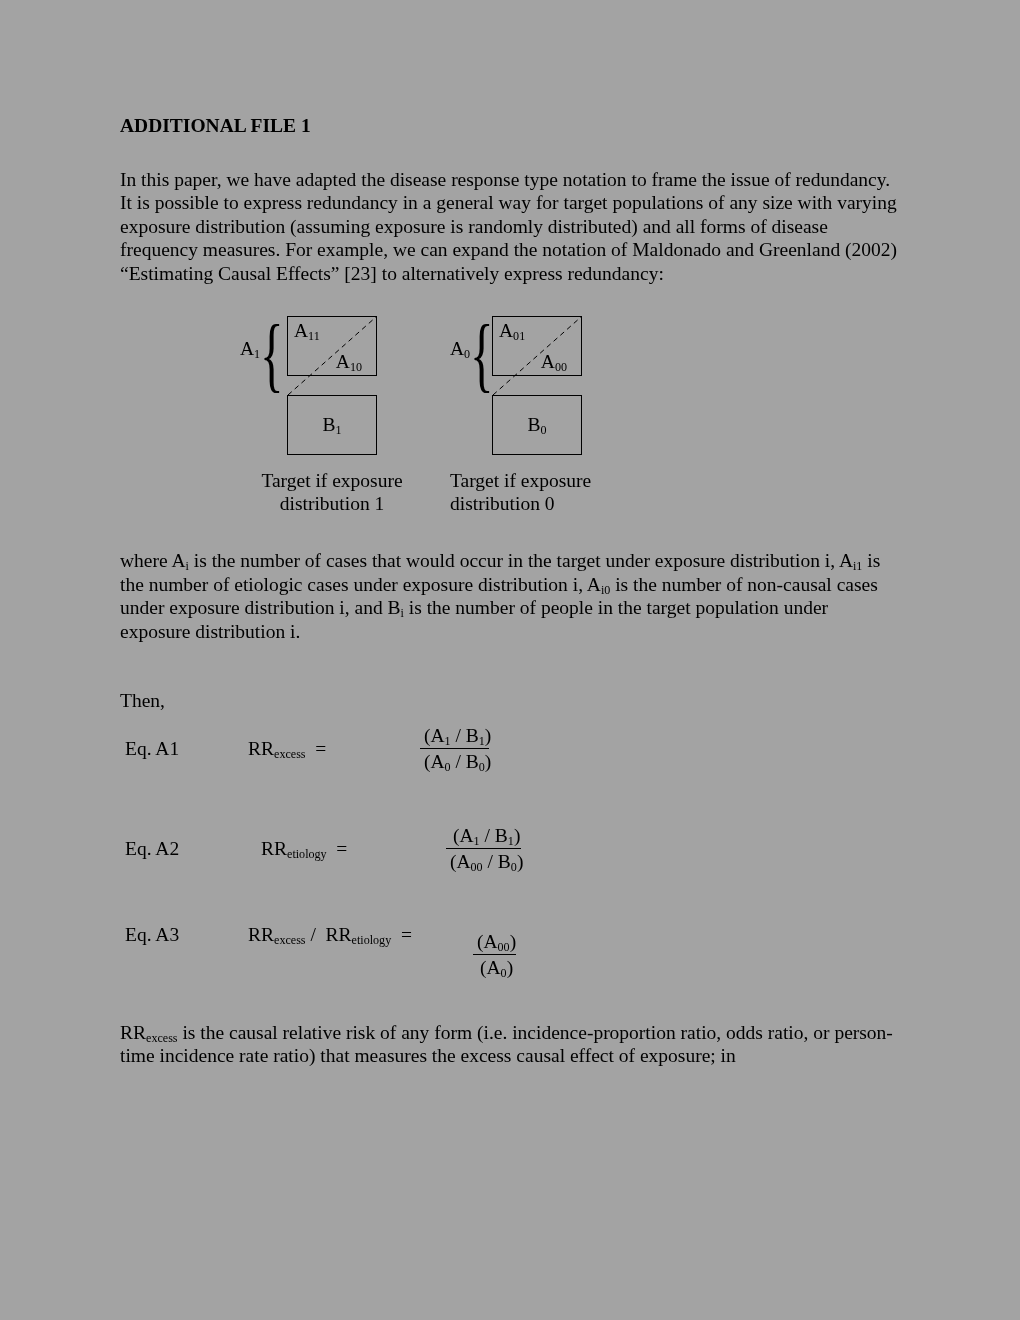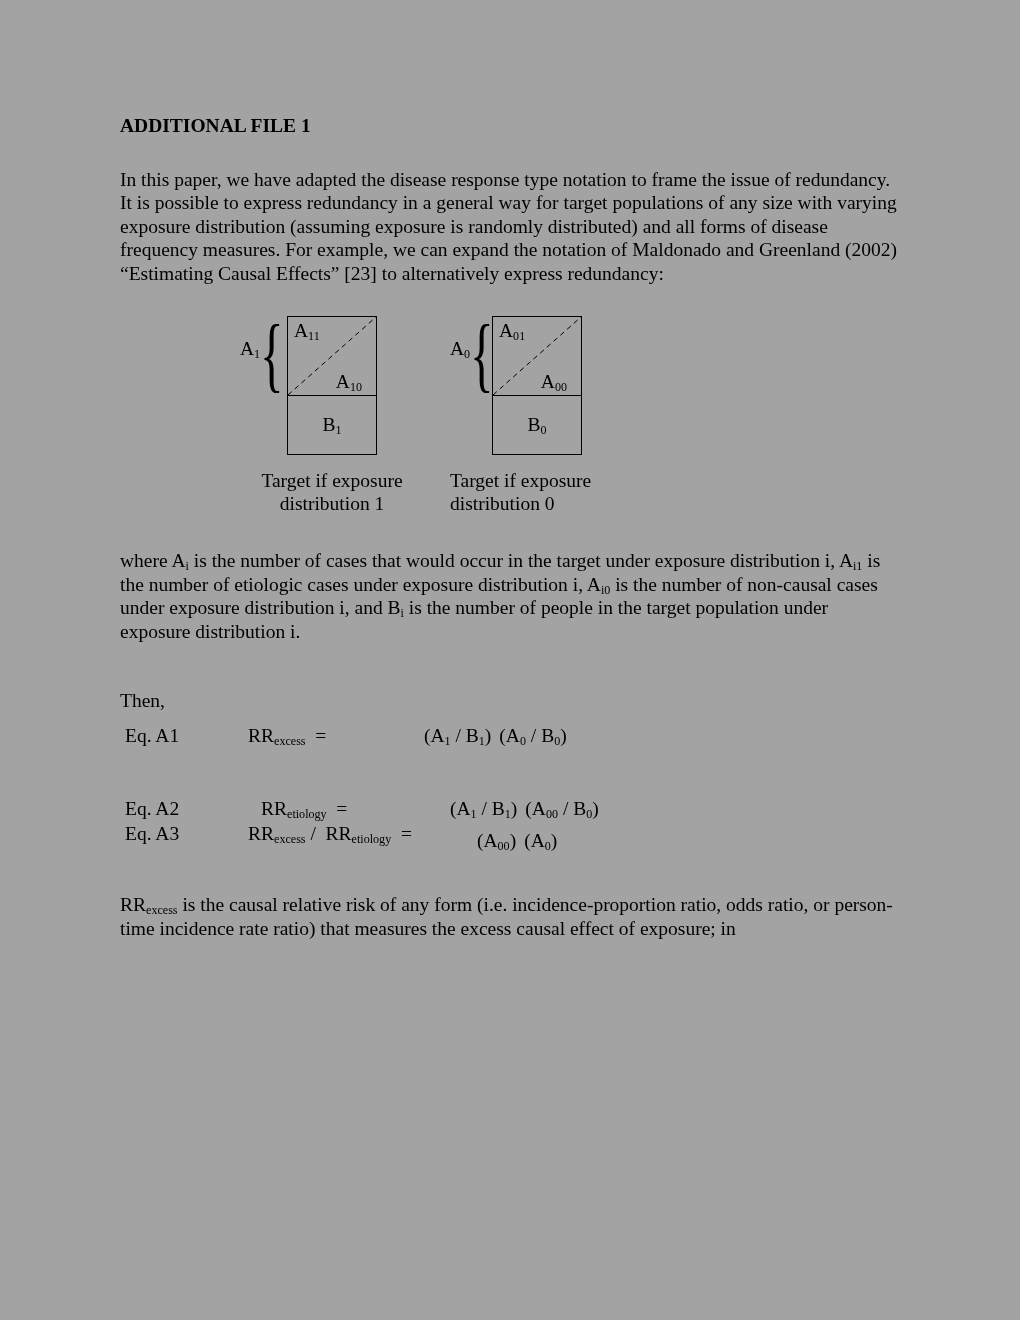--- a/index.html
+++ b/index.html
@@ -11,40 +11,40 @@
   sub { font-size:0.62em; line-height:0; vertical-align:-0.25em; }
   .title { font-size:19.5px; font-weight:bold; margin:0 0 30px 0; }
   .subtitle { font-size:19.5px; font-weight:bold; margin:0 0 32px 0; }
   .para { margin:0; }
 
   
   .figure { position:relative; margin-top:26px; height:206px; }
   .fig-label { position:absolute; }
   .brace { position:absolute; font-size:82px; line-height:96px; font-weight:400;
            transform:scaleX(0.6); transform-origin:left center; }
-  .abox { position:absolute; width:90px; height:80px; border:1px solid #000; box-sizing:border-box; }
+  .abox { position:absolute; width:90px; height:60px; border:1px solid #000; box-sizing:border-box; }
   .abox svg { position:absolute; left:0; top:0; }
   .cell-tl { position:absolute; top:2px; left:6px; }
   .cell-br { position:absolute; bottom:2px; right:14px; }
   .bbox { position:absolute; width:90px; height:60px; border:1px solid #000; box-sizing:border-box;
           display:flex; align-items:center; justify-content:center; margin-top:-1px; }
   .caption { position:absolute; line-height:23px; }
   .caption-center { text-align:center; }
   .caption-left { text-align:left; }
 
   
   .then { margin-top:46px; }
   .equation { display:flex; align-items:center; }
   .eq1 { margin-top:10px; }
   .eq2 { margin-top:48px;gap:13px; }
-  .eq3 { align-items:flex-start; }
+  .eq3 { margin-top:48px; align-items:flex-start; }
   .eq-label { width:128px; flex:none; padding-left:5px; box-sizing:border-box; }
   .eq-lhs { width:172px; flex:none; }
   .eq3 .eq-lhs { width:225px; }
-  .fraction { display:inline-flex; text-align:center; }
+  .fraction { display:inline-flex; flex-direction:column; text-align:center; }
   .eq3 .fraction { margin-top:6px; }
   .frac-num, .frac-den { padding:1px 4px; white-space:nowrap; }
   .frac-bar { height:1px; background:#000; width:92%; }
 
   .where { margin-top:32px; }
   .closing { margin-top:40px; }
 </style>
 </head>
 <body>
 

